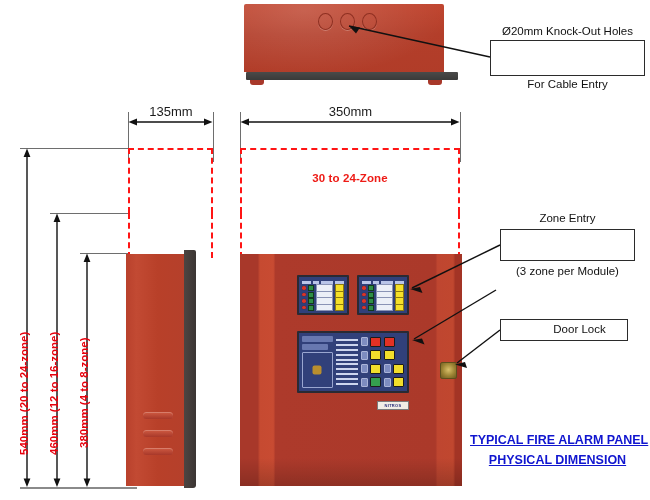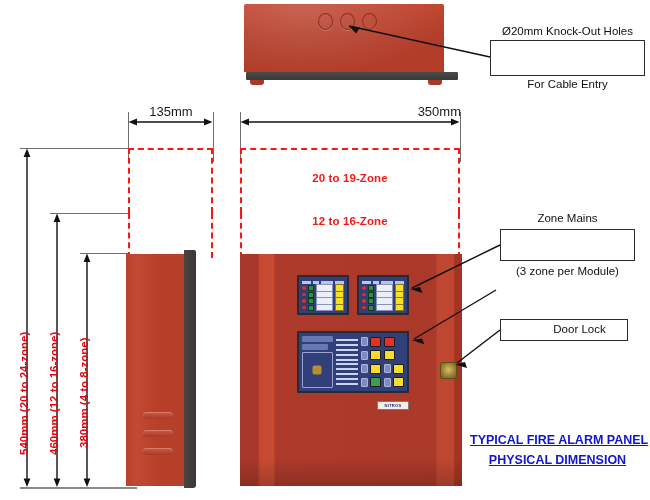--- a/index.html
+++ b/index.html
@@ -174,30 +174,29 @@
   </svg>
   <div class="abs dim-h" style="left:128px;top:104px;width:86px;">135mm</div>
 
   <div class="abs rule-v" style="left:240px;top:112px;height:50px;"></div>
   <div class="abs rule-v" style="left:460px;top:112px;height:50px;"></div>
   <svg class="abs" style="left:0;top:0;width:650px;height:500px;pointer-events:none;">
     <line x1="243" y1="122" x2="457" y2="122" stroke="#111" stroke-width="1.4"></line>
     <polygon points="240.5,122 249,118.6 249,125.4" fill="#111"></polygon>
     <polygon points="459.5,122 451,118.6 451,125.4" fill="#111"></polygon>
   </svg>
-  <div class="abs dim-h" style="left:240px;top:104px;width:221px;text-align:right;">350mm</div>
+  <div class="abs dim-h" style="left:240px;top:104px;width:221px;">350mm</div>
 
   <div class="abs dashed dashed-open-bottom" style="left:128px;top:148px;width:85px;height:65px;"></div>
   <div class="abs dashed dashed-open-top dashed-open-bottom" style="left:128px;top:213px;width:85px;height:45px;"></div>
 
   <div class="abs dashed dashed-open-bottom" style="left:240px;top:148px;width:220px;height:65px;"></div>
   <div class="abs dashed dashed-open-top dashed-open-bottom" style="left:240px;top:213px;width:220px;height:45px;"></div>
 
-  <div class="abs zone-label" style="left:240px;top:172px;width:220px;">20 to 19-Zone</div>
-  <div class="abs zone-label" style="left:240px;top:215px;width:220px;">12 to 16-Zone</div>
+  <div class="abs zone-label" style="left:240px;top:172px;width:220px;">30 to 24-Zone</div>
 
   <div class="abs rule-h" style="left:20px;top:148px;width:108px;"></div>
   <div class="abs rule-h" style="left:50px;top:213px;width:78px;"></div>
   <div class="abs rule-h" style="left:80px;top:253px;width:48px;"></div>
   <div class="abs base-h" style="left:20px;top:487px;width:117px;"></div>
 
   <svg class="abs" style="left:0;top:0;width:650px;height:500px;pointer-events:none;">
 
     <line x1="27" y1="151" x2="27" y2="484" stroke="#111" stroke-width="1.4"></line>
     <polygon points="27,148.5 23.6,157 30.4,157" fill="#111"></polygon>
@@ -361,21 +360,21 @@
     <polygon points="410,289 420,287 422.5,293" fill="#111"></polygon>
 
     <line x1="496" y1="290" x2="414" y2="339" stroke="#111" stroke-width="1.4"></line>
     <polygon points="412,340 422,338.5 424.5,344.5" fill="#111"></polygon>
 
     <line x1="500" y1="330" x2="457" y2="363" stroke="#111" stroke-width="1.4"></line>
     <polygon points="455,364.5 465,362 467,368" fill="#111"></polygon>
   </svg>
 
   <div class="abs callout" style="left:500px;top:229px;width:135px;height:32px;">
-    <span>Zone Mains</span>
+    <span>Zone Entry</span>
     <span>(3 zone per Module)</span>
   </div>
 
 
   <div class="abs callout" style="left:500px;top:319px;width:128px;height:22px;padding-left:35px;">
     <span>Door Lock</span>
   </div>
 
   <div class="abs title" style="left:470px;top:432px;width:175px;">TYPICAL FIRE ALARM PANEL</div>
   <div class="abs title" style="left:470px;top:452px;width:175px;">PHYSICAL DIMENSION</div>

